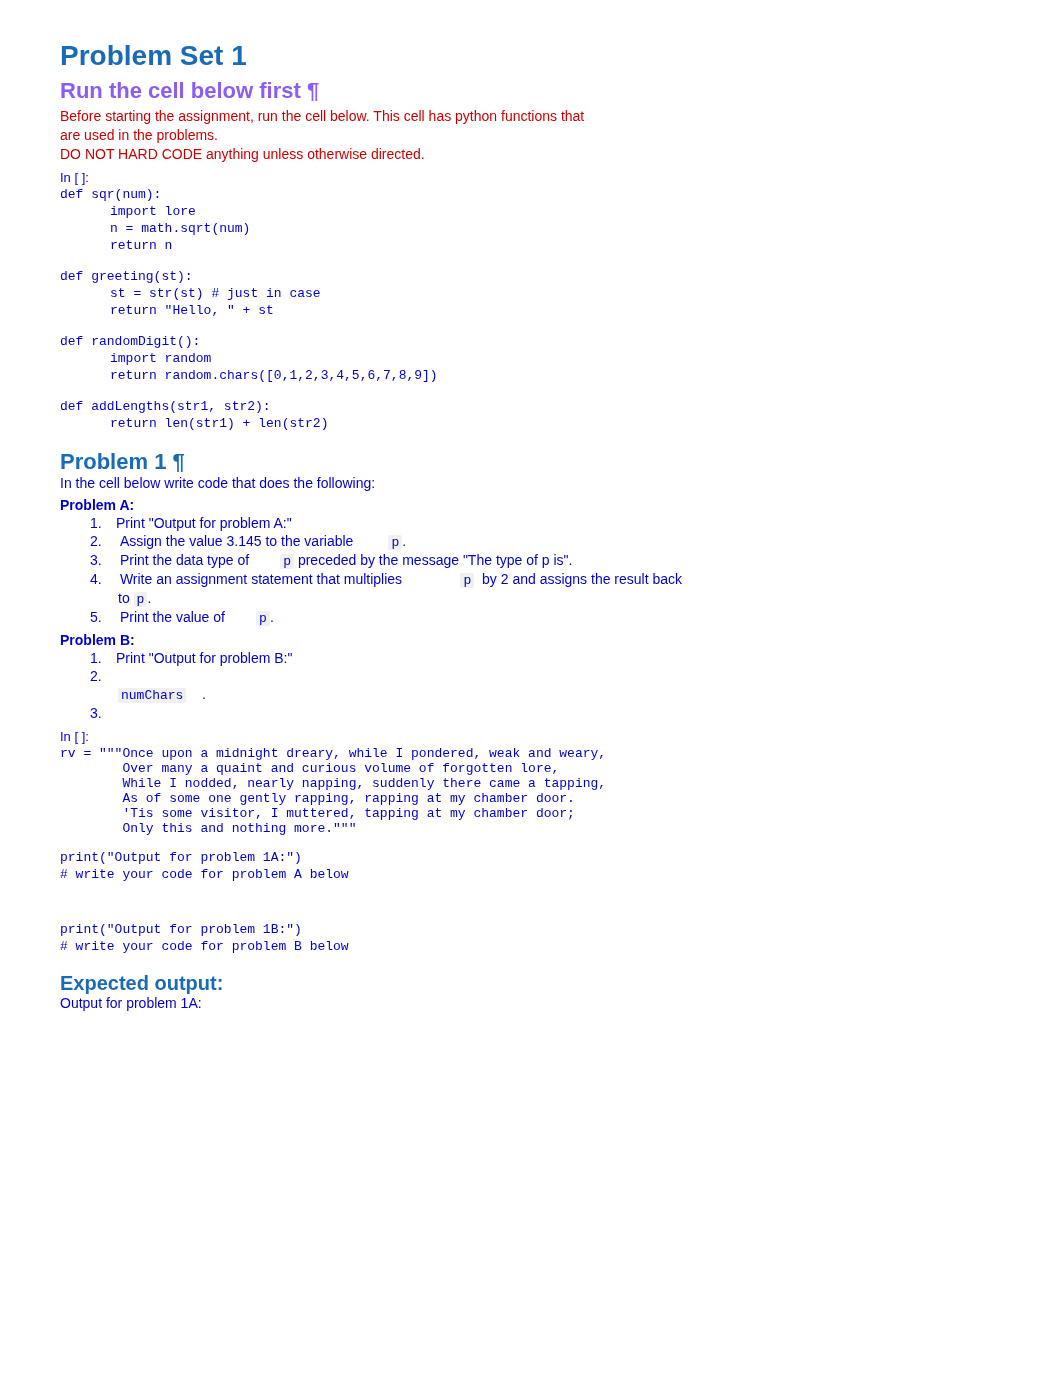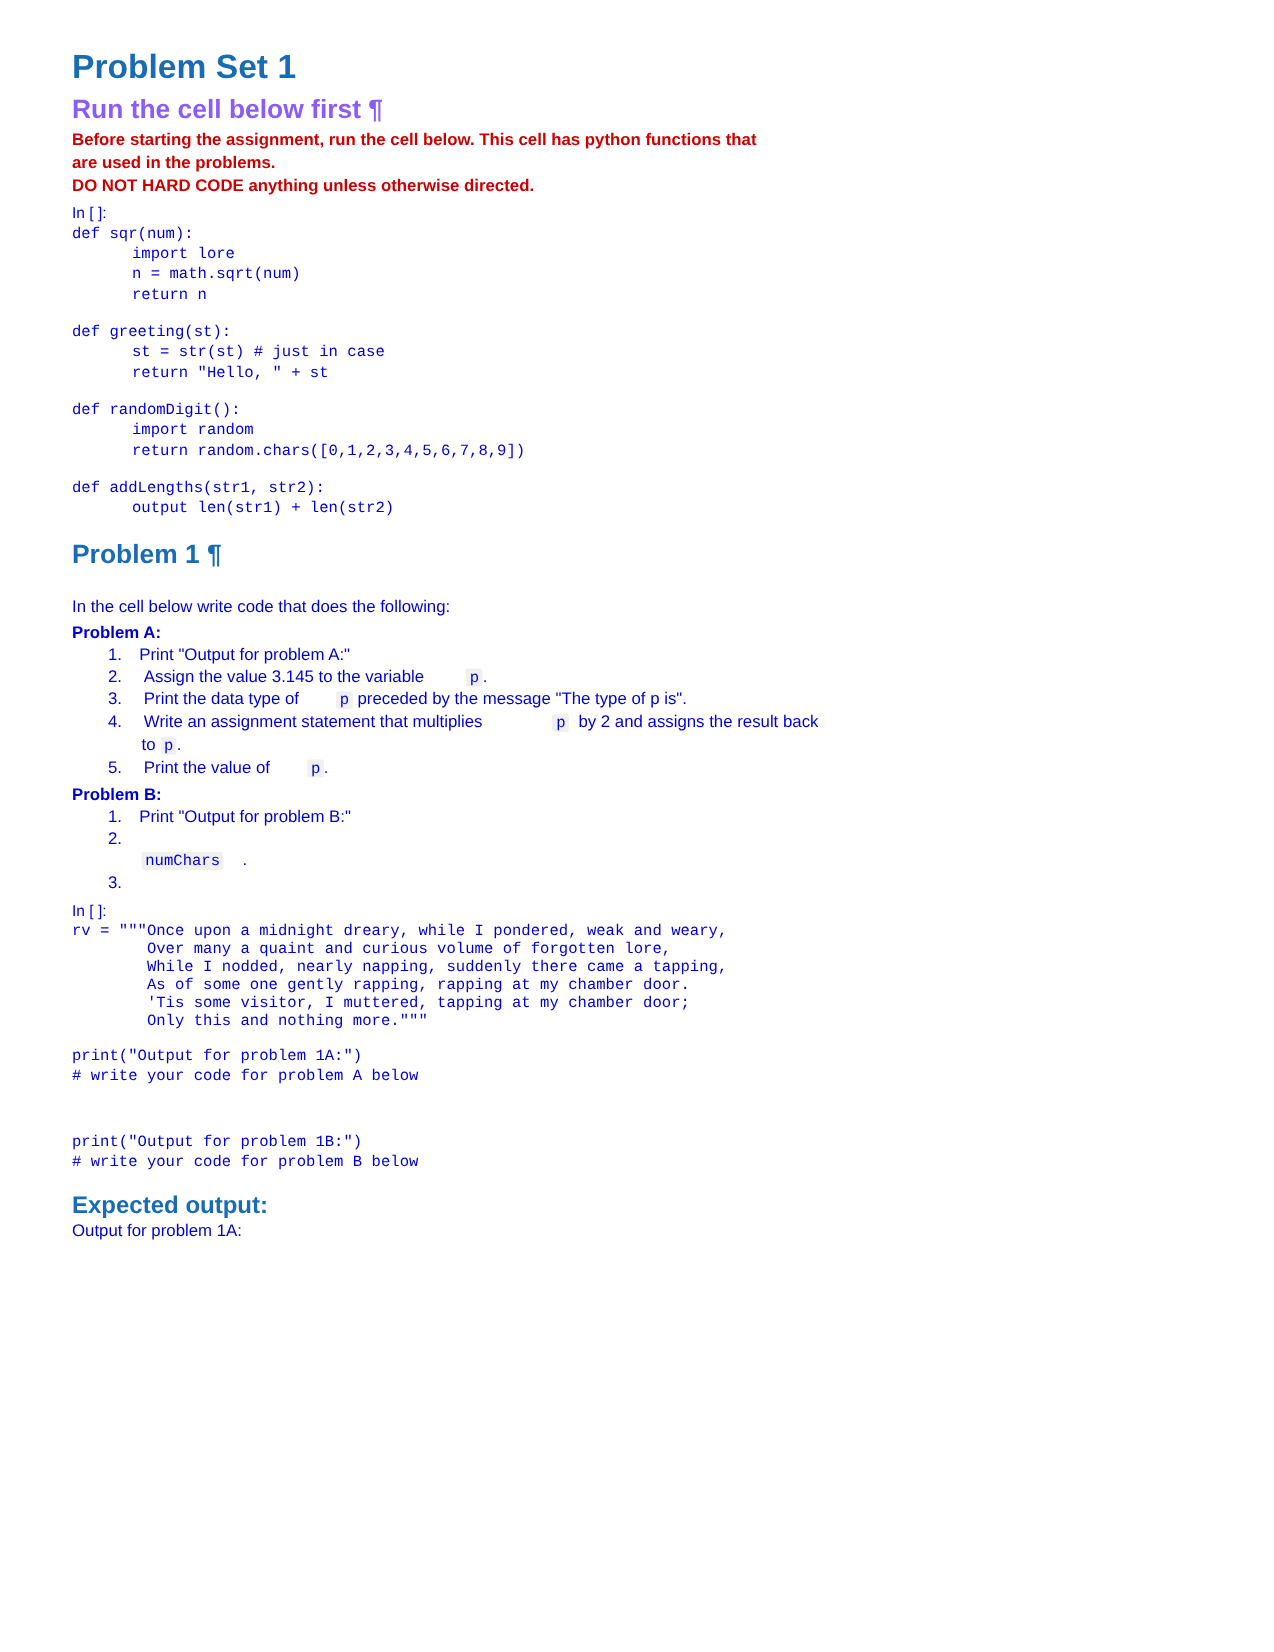--- a/index.html
+++ b/index.html
@@ -24,31 +24,30 @@
     }
     .section-heading {
       font-size: 22px;
       font-weight: bold;
       color: #8b5cf6;
       margin-bottom: 4px;
     }
     .red-text {
       color: #cc0000;
       margin-bottom: 4px;
-      font-weight: bold;
     }
     .blue-text {
       color: #0000cc;
     }
     .problem-heading {
       font-size: 22px;
       font-weight: bold;
       color: #1a6bb5;
       margin-top: 18px;
-      margin-bottom: 22px;
+      margin-bottom: 0;
     }
     .code-block {
       font-family: 'Courier New', Courier, monospace;
       font-size: 13px;
       color: #0000cc;
       margin: 2px 0;
       white-space: pre;
     }
     .indent1 {
       margin-left: 50px;
@@ -129,21 +128,21 @@
 
 <div class="blank-line"></div>
 
 <div class="code-block">def randomDigit():</div>
 <div class="code-block indent1">import random</div>
 <div class="code-block indent1">return random.chars([0,1,2,3,4,5,6,7,8,9])</div>
 
 <div class="blank-line"></div>
 
 <div class="code-block">def addLengths(str1, str2):</div>
-<div class="code-block indent1">output len(str1) + len(str2)</div>
+<div class="code-block indent1">return len(str1) + len(str2)</div>
 
 <div class="problem-heading">Problem 1  ¶</div>
 
 <div class="para blue-text">In the cell below write code that does the following:</div>
 
 <div class="problem-sub">Problem A:</div>
 
 <div class="list-item">
   <span class="list-num">1.</span>
   <span> Print "Output for problem A:"</span>

